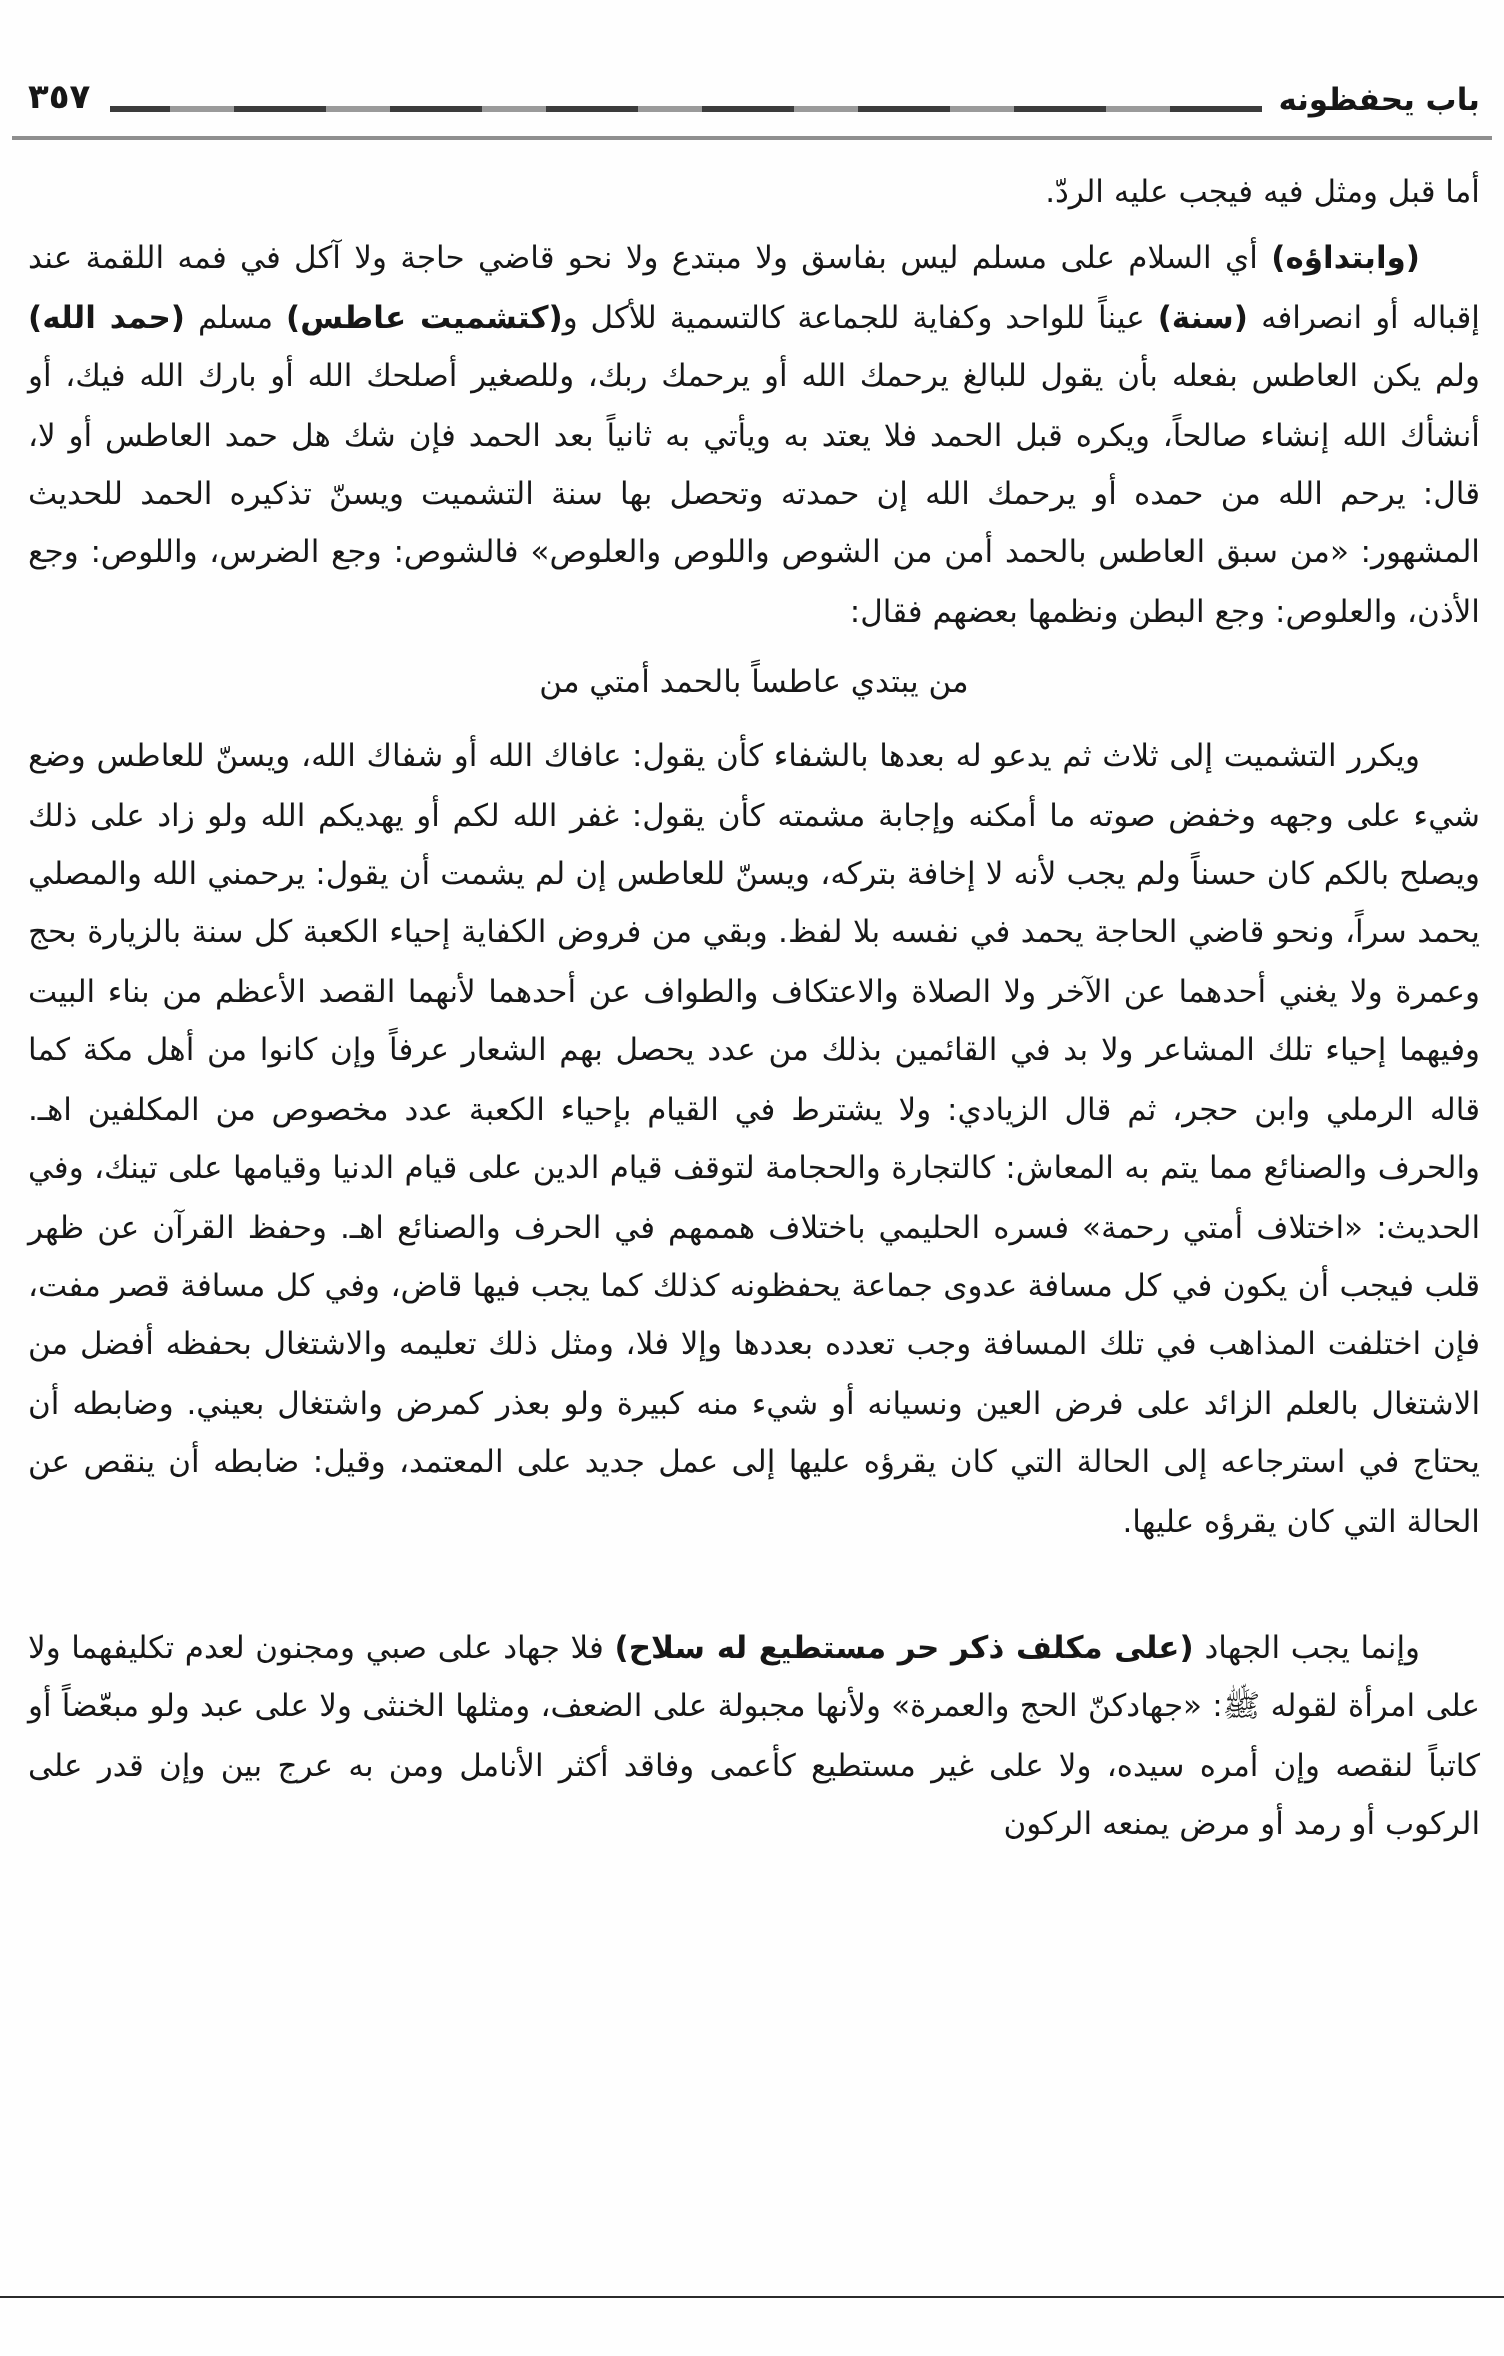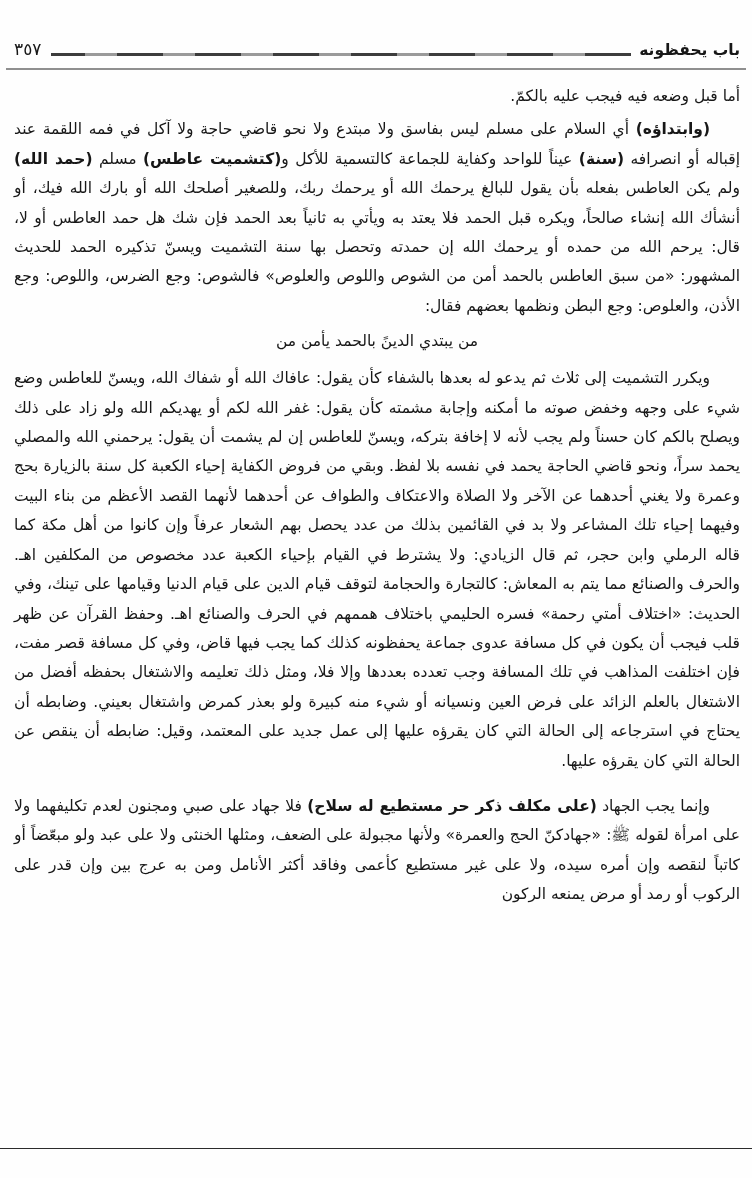--- a/index.html
+++ b/index.html
@@ -21,21 +21,21 @@
   }
   .chapter-title{
     font-size:15.5px;font-weight:bold;line-height:1;
     white-space:nowrap;
   }
   .head-rule{
     flex:1 1 auto;height:3px;margin:0 8px 2px 10px;
     background:repeating-linear-gradient(to left,#3c3c3c 0 46px,#9a9a9a 46px 78px);
   }
   .page-number{
-    font-size:17px;font-weight:normal;line-height:1;
+    font-size:17px;font-weight:bold;line-height:1;
     white-space:nowrap;letter-spacing:2px;
   }
   
   .matn-line{
     margin:22px 12px 0 14px;
     font-size:20.5px;font-weight:bold;
     line-height:1.6;
     text-align:justify;text-align-last:justify;
     word-spacing:2px;
   }
@@ -45,21 +45,21 @@
   }
   
   .body-text{
     margin:12px 12px 0 14px;
     font-size:15.5px;
     line-height:29.4px;
     text-align:justify;
   }
   .para{margin:0 0 4px 0;}
   .para.indent{text-indent:30px;}
-  .para.gap-before{margin-top:16px;}
+  .para.gap-before{margin-top:34px;}
   .para b{font-weight:bold;}
   .verse{
     display:flex;direction:rtl;
     justify-content:center;
     gap:46px;
     margin:6px 0 8px 0;
     line-height:29px;
   }
   .verse span{white-space:nowrap;}
   
@@ -76,24 +76,24 @@
   <div class="running-head">
     <span class="chapter-title">باب يحفظونه</span>
     <span class="head-rule"></span>
     <span class="page-number">٣٥٧</span>
   </div>
 
 
   <div class="matn-rule"></div>
 
   <div class="body-text" id="body-text">
-      <p class="para"><span>أما قبل وضعه فيه فيجب عليه بالكمّ.</span></p>
+      <p class="para"><span>أما قبل ومثل فيه فيجب عليه الردّ.</span></p>
       <p class="para indent"><b>(وابتداؤه)</b><span> أي السلام على مسلم ليس بفاسق ولا مبتدع ولا نحو قاضي حاجة ولا آكل في فمه اللقمة عند إقباله أو انصرافه </span><b>(سنة)</b><span> عيناً للواحد وكفاية للجماعة كالتسمية للأكل و</span><b>(كتشميت عاطس)</b><span> مسلم </span><b>(حمد الله)</b><span> ولم يكن العاطس بفعله بأن يقول للبالغ يرحمك الله أو يرحمك ربك، وللصغير أصلحك الله أو بارك الله فيك، أو أنشأك الله إنشاء صالحاً، ويكره قبل الحمد فلا يعتد به ويأتي به ثانياً بعد الحمد فإن شك هل حمد العاطس أو لا، قال: يرحم الله من حمده أو يرحمك الله إن حمدته وتحصل بها سنة التشميت ويسنّ تذكيره الحمد للحديث المشهور: «من سبق العاطس بالحمد أمن من الشوص واللوص والعلوص» فالشوص: وجع الضرس، واللوص: وجع الأذن، والعلوص: وجع البطن ونظمها بعضهم فقال:</span></p>
       <div class="verse">
-        <span>من يبتدي الدينً بالحمد يأمن من</span>
+        <span>من يبتدي عاطساً بالحمد أمتي من</span>
       </div>
       <p class="para indent"><span>ويكرر التشميت إلى ثلاث ثم يدعو له بعدها بالشفاء كأن يقول: عافاك الله أو شفاك الله، ويسنّ للعاطس وضع شيء على وجهه وخفض صوته ما أمكنه وإجابة مشمته كأن يقول: غفر الله لكم أو يهديكم الله ولو زاد على ذلك ويصلح بالكم كان حسناً ولم يجب لأنه لا إخافة بتركه، ويسنّ للعاطس إن لم يشمت أن يقول: يرحمني الله والمصلي يحمد سراً، ونحو قاضي الحاجة يحمد في نفسه بلا لفظ. وبقي من فروض الكفاية إحياء الكعبة كل سنة بالزيارة بحج وعمرة ولا يغني أحدهما عن الآخر ولا الصلاة والاعتكاف والطواف عن أحدهما لأنهما القصد الأعظم من بناء البيت وفيهما إحياء تلك المشاعر ولا بد في القائمين بذلك من عدد يحصل بهم الشعار عرفاً وإن كانوا من أهل مكة كما قاله الرملي وابن حجر، ثم قال الزيادي: ولا يشترط في القيام بإحياء الكعبة عدد مخصوص من المكلفين اهـ. والحرف والصنائع مما يتم به المعاش: كالتجارة والحجامة لتوقف قيام الدين على قيام الدنيا وقيامها على تينك، وفي الحديث: «اختلاف أمتي رحمة» فسره الحليمي باختلاف هممهم في الحرف والصنائع اهـ. وحفظ القرآن عن ظهر قلب فيجب أن يكون في كل مسافة عدوى جماعة يحفظونه كذلك كما يجب فيها قاض، وفي كل مسافة قصر مفت، فإن اختلفت المذاهب في تلك المسافة وجب تعدده بعددها وإلا فلا، ومثل ذلك تعليمه والاشتغال بحفظه أفضل من الاشتغال بالعلم الزائد على فرض العين ونسيانه أو شيء منه كبيرة ولو بعذر كمرض واشتغال بعيني. وضابطه أن يحتاج في استرجاعه إلى الحالة التي كان يقرؤه عليها إلى عمل جديد على المعتمد، وقيل: ضابطه أن ينقص عن الحالة التي كان يقرؤه عليها.</span></p>
       <p class="para indent gap-before"><span>وإنما يجب الجهاد </span><b>(على مكلف ذكر حر مستطيع له سلاح)</b><span> فلا جهاد على صبي ومجنون لعدم تكليفهما ولا على امرأة لقوله ﷺ: «جهادكنّ الحج والعمرة» ولأنها مجبولة على الضعف، ومثلها الخنثى ولا على عبد ولو مبعّضاً أو كاتباً لنقصه وإن أمره سيده، ولا على غير مستطيع كأعمى وفاقد أكثر الأنامل ومن به عرج بين وإن قدر على الركوب أو رمد أو مرض يمنعه الركون</span></p>
     </div>
 
   <div class="footer-rule"></div>
 
 </div>
 
 </body></html>

